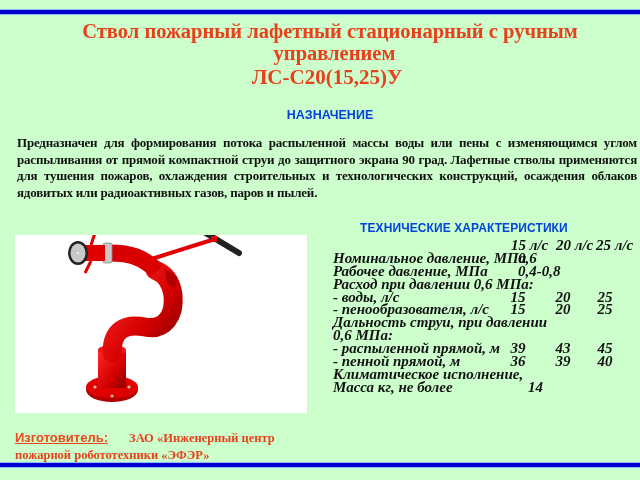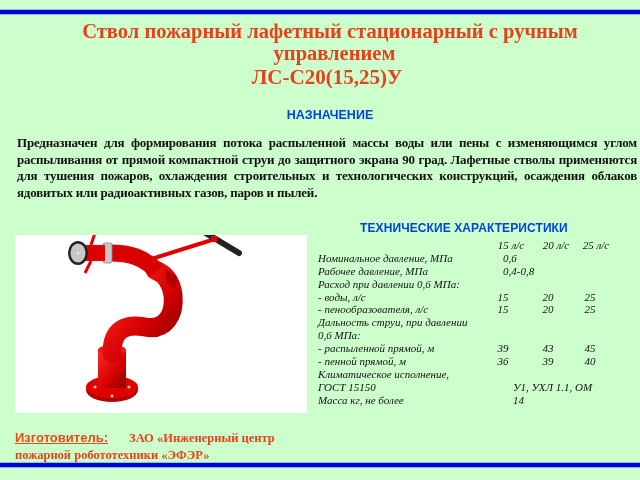--- a/index.html
+++ b/index.html
@@ -46,23 +46,23 @@
     background: #ffffff;
   }
   .photo svg { display: block; }
 
   .tech-head {
     position: absolute; left: 360px; top: 221px; width: 260px;
     color: #0044dd; font-family: "Liberation Sans", sans-serif; font-weight: bold;
     font-size: 12px; letter-spacing: 0.1px;
   }
   .specs {
-    position: absolute; left: 318px; top: 239px; width: 300px;
-    font-family: "Liberation Serif", serif; font-style: italic; font-weight: normal;
-    font-size: 11px; color: #111;
+    position: absolute; left: 333px; top: 239px; width: 300px;
+    font-family: "Liberation Serif", serif; font-style: italic; font-weight: bold;
+    font-size: 15px; color: #111;
   }
   .row { position: relative; height: 12.9px; line-height: 12.9px; white-space: nowrap; }
   .row .lbl { position: absolute; left: 0; }
   .row .c { position: absolute; text-align: center; width: 30px; }
   .row .c1 { left: 170px; }
   .row .c2 { left: 215px; }
   .row .c3 { left: 257px; }
   .row .span { position: absolute; left: 185px; width: 100px; }
   .row .hc1 { left: 178px; }
   .row .hc2 { left: 223px; }
@@ -180,24 +180,20 @@
   <div class="row">
     <span class="lbl">- пенной прямой, м</span>
     <span class="c c1">36</span>
     <span class="c c2">39</span>
     <span class="c c3">40</span>
   </div>
   <div class="row">
     <span class="lbl">Климатическое исполнение,</span>
   </div>
   <div class="row">
-    <span class="lbl">ГОСТ 15150</span>
-    <span class="span" style="left:195px;width:110px;">У1, УХЛ 1.1, ОМ</span>
-  </div>
-  <div class="row">
     <span class="lbl">Масса кг, не более</span>
     <span class="span" style="left:195px;width:90px;">14</span>
   </div>
 </div>
 
 <div class="maker">
   <div>
     <span class="mlabel">Изготовитель:</span>
     <span>ЗАО «Инженерный центр</span>
   </div>

